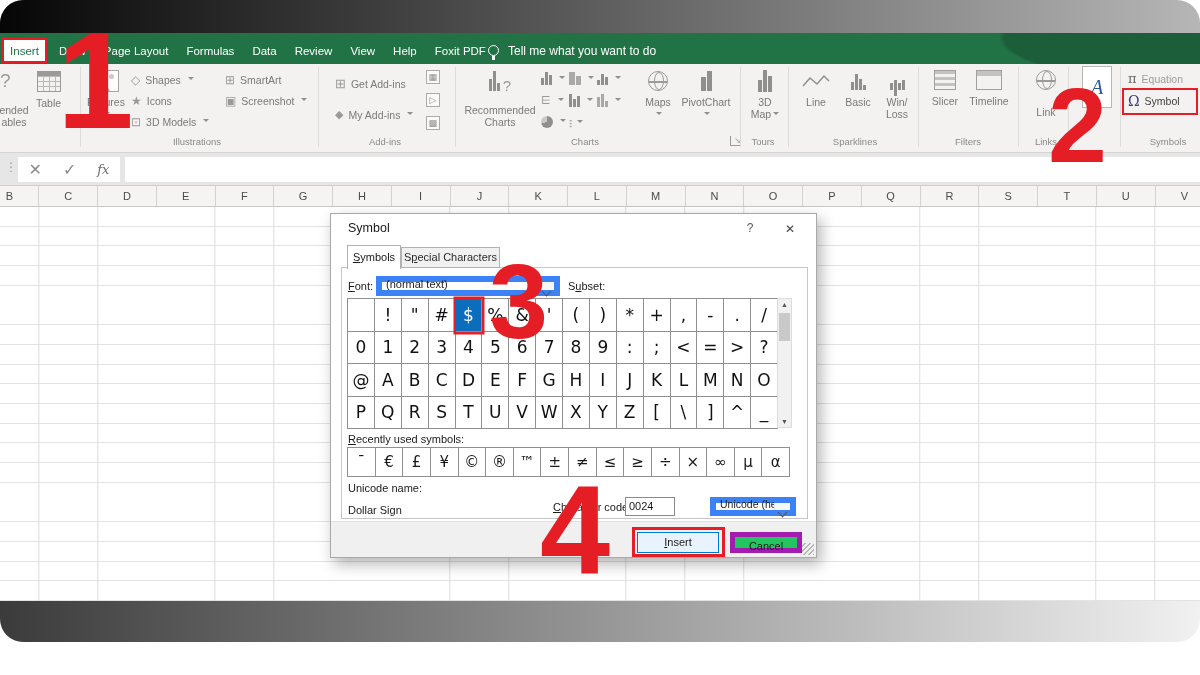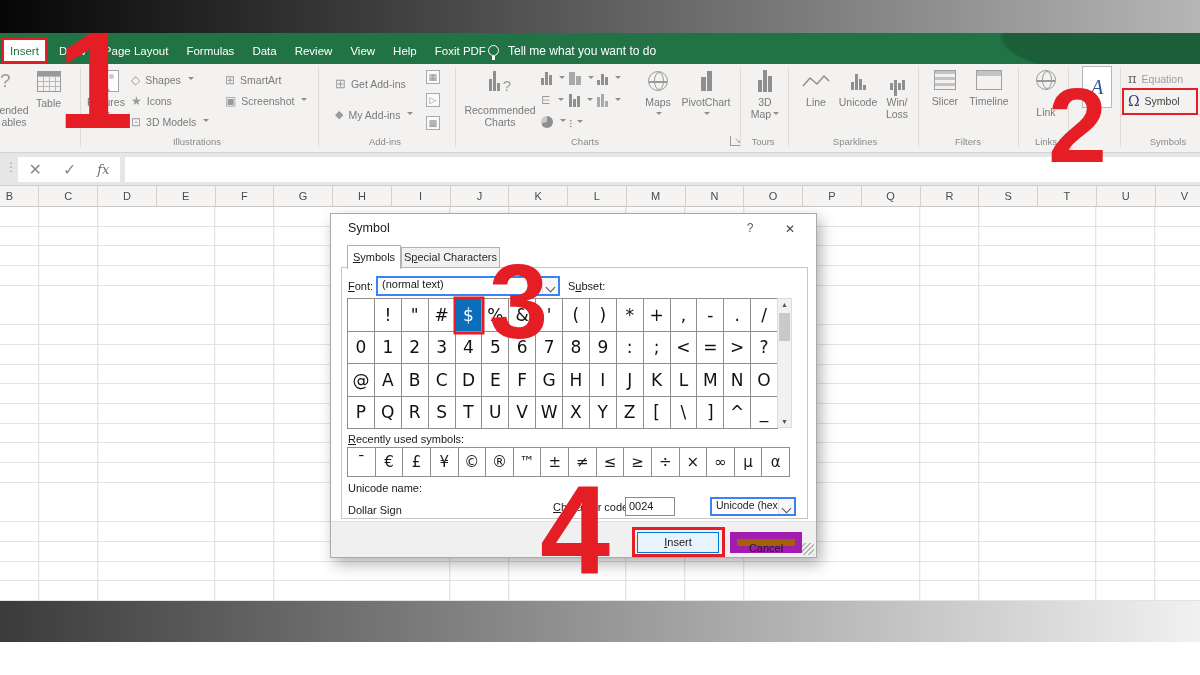--- a/index.html
+++ b/index.html
@@ -1,17 +1,17 @@
 <!DOCTYPE html>
 <html><head>
 <meta charset="utf-8">
 <style>
   * { margin:0; padding:0; box-sizing:border-box; }
   body { font-family:"Liberation Sans", sans-serif; }
-  .screen { position:relative; width:1200px; height:642px; overflow:hidden; background:#fff; }
+  .screen { position:relative; width:1200px; height:642px; overflow:hidden; background:#fff;border-radius:23px; }
 
   
   .strip-top { position:absolute; left:0; top:0; width:1200px; height:33px;
     background:linear-gradient(to right,#060606,#b6b6b6); }
   .strip-bottom { position:absolute; left:0; top:601px; width:1200px; height:74px;
     background:linear-gradient(to right,#3b3b3b,#f1f1f1); }
 
   
   .tabbar { position:absolute; left:0; top:33px; width:1200px; height:31px; background:#217346;
     background-image:radial-gradient(ellipse 260px 70px at 1160px 4px, rgba(0,0,0,.18) 0 60%, transparent 62%); }
@@ -73,40 +73,40 @@
   .dialog { position:absolute; left:330px; top:213px; width:487px; height:345px; background:#fff;
     border:1px solid #a9a9a9; box-shadow:4px 6px 14px rgba(0,0,0,.3); z-index:5; font-size:11px; color:#1a1a1a; }
   .dialog .abs { position:absolute; }
   .dlg-title { left:17px; top:7px; font-size:12.5px; }
   .dlg-help { left:408px; top:7px; width:22px; text-align:center; color:#5a5a5a; font-size:12px; }
   .dlg-close { left:445px; top:5px; width:28px; height:20px; text-align:center; color:#444; font-size:12px; line-height:20px; }
   .tabframe { left:10px; top:53px; width:467px; height:252px; border:1px solid #c6c6c6; background:#fff; }
   .tab1 { left:16px; top:31px; width:54px; height:24px; background:#fff; border:1px solid #b2b2b2; border-bottom:none; z-index:2; text-align:center; padding-top:5px; font-size:11px; }
   .tab2 { left:70px; top:33px; width:99px; height:21px; background:#f1f1f1; border:1px solid #b2b2b2; text-align:center; padding-top:3px; font-size:11px; color:#2a2a2a; }
   .ulbl { text-decoration:underline; }
-  .ddown { background:#fff; border:2px solid #3b82f6; display:flex; align-items:flex-start; }
+  .ddown { background:#fff; border:6px solid #3b82f6; display:flex; align-items:flex-end; }
   .ddown .val { flex:1; padding:0 4px; white-space:nowrap; overflow:hidden; }
   .ddown .arr { width:16px; align-self:stretch; border-left:1px solid #e2e2e2; background:#f7f7f7; position:relative; }
   .ddown .arr:after { content:""; position:absolute; left:4px; top:6px; width:6px; height:6px; border-right:1.4px solid #555; border-bottom:1.4px solid #555; transform:rotate(45deg); }
   .symgrid { left:16px; top:84px; width:431px; border-top:1px solid #8f8f8f; border-left:1px solid #8f8f8f; }
   .symrow { display:grid; grid-template-columns:repeat(16,1fr); height:32.5px; }
   .symrow div { border-right:1px solid #8f8f8f; border-bottom:1px solid #8f8f8f; display:flex; align-items:center; justify-content:center;
     font-family:"DejaVu Sans",sans-serif; font-size:17px; color:#111; background:#fff; }
   .symrow div.selected { background:#0a6ebd; color:#fff; box-shadow:0 0 0 2.5px #e51e25; position:relative; z-index:2; }
   .vscroll { left:446px; top:84px; width:15px; height:130px; background:#f1f1f1; border:1px solid #dcdcdc; font-size:7px; color:#555; }
   .vscroll .up { position:absolute; top:2px; left:0; right:0; text-align:center; }
   .vscroll .dn { position:absolute; bottom:2px; left:0; right:0; text-align:center; }
   .vscroll .thumb { position:absolute; top:14px; left:1px; right:1px; height:28px; background:#c9c9c9; }
   .recentrow { left:16px; top:233px; width:443px; border-top:1px solid #8f8f8f; border-left:1px solid #8f8f8f;
     display:grid; grid-template-columns:repeat(16,1fr); height:30px; }
   .recentrow div { border-right:1px solid #8f8f8f; border-bottom:1px solid #8f8f8f; display:flex; align-items:center; justify-content:center;
     font-family:"DejaVu Sans",sans-serif; font-size:15px; }
   .cinput { left:294px; top:283px; width:50px; height:19px; border:1px solid #8a8a8a; font-size:11px; padding:2px 3px; background:#fff; }
   .dfooter { left:0; top:307px; width:485px; height:36px; background:#f0f0f0; border-top:1px solid #e2e2e2; }
-  .btn { position:absolute; height:21px; background:#a16207; border:7px solid #a21caf; font-size:11px; text-align:center; padding-top:3px; }
+  .btn { position:absolute; height:21px; background:#22c55e; border:5px solid #a21caf; font-size:11px; text-align:center; padding-top:3px; }
   .btn.default { background:#e9f3fd; border:1px solid #0078d7; }
   .insert-redbox { left:301px; top:313px; width:93px; height:30px; border:3px solid #e51e25; z-index:3; }
   .grip { right:2px; bottom:2px; width:12px; height:12px;
     background:repeating-linear-gradient(135deg, transparent 0 2px, #b5b5b5 2px 3.5px); }
 
   
   .stepnum { position:absolute; color:#e51e25; font-weight:bold; line-height:0.78; z-index:20; letter-spacing:-3px; }
 </style>
 </head>
 <body>
@@ -290,21 +290,21 @@
         </svg>
       <div style="margin-top:4px;">Line</div>
     </div>
     <div class="rbtn" style="left:838px;top:10px;width:40px;">
       <span class="bars" style="height:16px;">
           <i style="height:8px;"></i>
           <i style="height:16px;"></i>
           <i style="height:11px;"></i>
           <i style="height:5px;"></i>
         </span>
-      <div style="margin-top:4px;">Unicode</div>
+      <div style="margin-top:4px;">Basic</div>
     </div>
     <div class="rbtn" style="left:880px;top:10px;width:34px;">
       <span class="bars" style="height:16px;">
           <i style="height:7px;"></i>
           <i style="height:16px;margin-bottom:-6px;"></i>
           <i style="height:7px;"></i>
           <i style="height:10px;"></i>
         </span>
       <div style="margin-top:4px;">Win/</div>
       <div>Loss</div>

